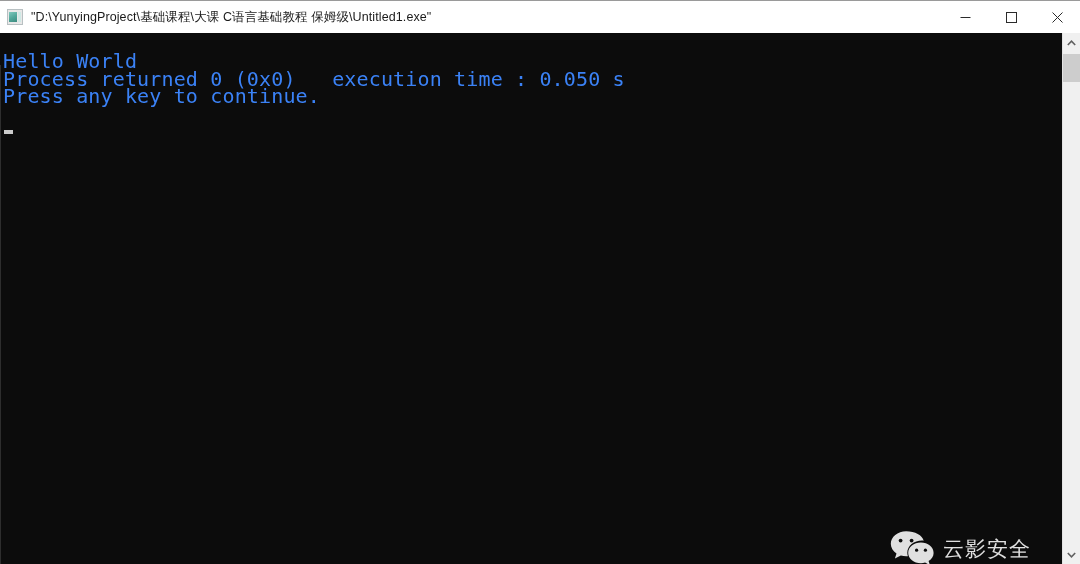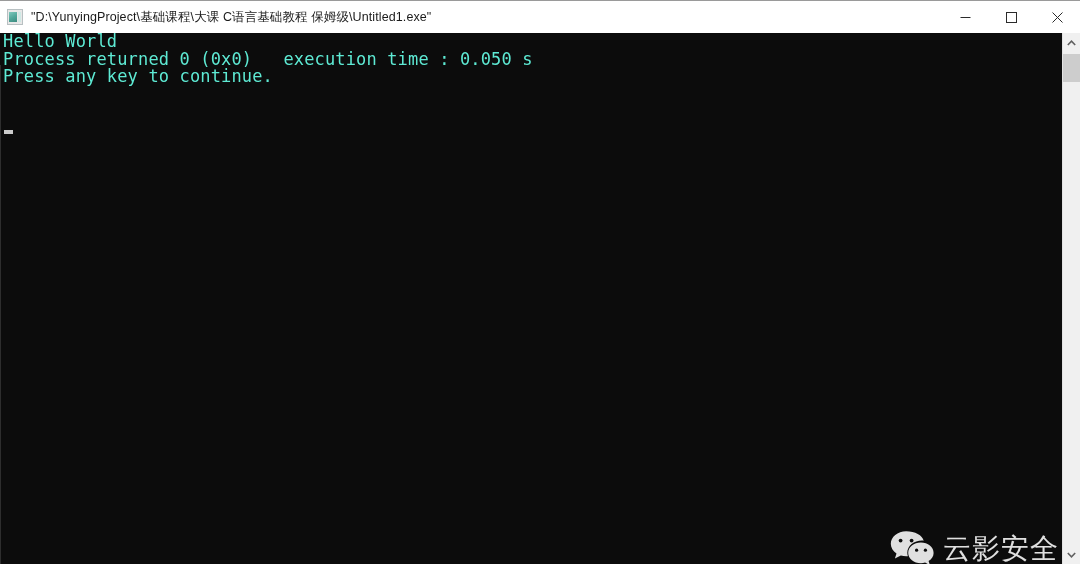--- a/index.html
+++ b/index.html
@@ -98,25 +98,25 @@
     width: 1062px;
     height: 532px;
     background: #0c0c0c;
     box-sizing: border-box;
     overflow: hidden;
   }
 
   .console-text {
     position: absolute;
     left: 3px;
-    top: 0;
+    top: 20px;
     margin: 0;
-    color: #5eead4;
+    color: #3b82f6;
     font-family: "DejaVu Sans Mono", "Liberation Mono", monospace;
-    font-size: 17px;
+    font-size: 20px;
     line-height: 17.6px;
     white-space: pre;
     letter-spacing: 0.15px;
   }
 
   .cursor {
     position: absolute;
     left: 4px;
     top: 97px;
     width: 9px;
@@ -134,21 +134,21 @@
     opacity: 0.92;
   }
   .wechat-icon {
     width: 46px;
     height: 40px;
     flex: 0 0 auto;
     margin-right: 8px;
   }
   .watermark-text {
     font-family: "DejaVu Sans", sans-serif;
-    font-size: 28px;
+    font-size: 21px;
     color: #f2f2f2;
     letter-spacing: 1px;
     line-height: 1;
     white-space: nowrap;
   }
 
   
   .scrollbar {
     position: absolute;
     right: 0;

